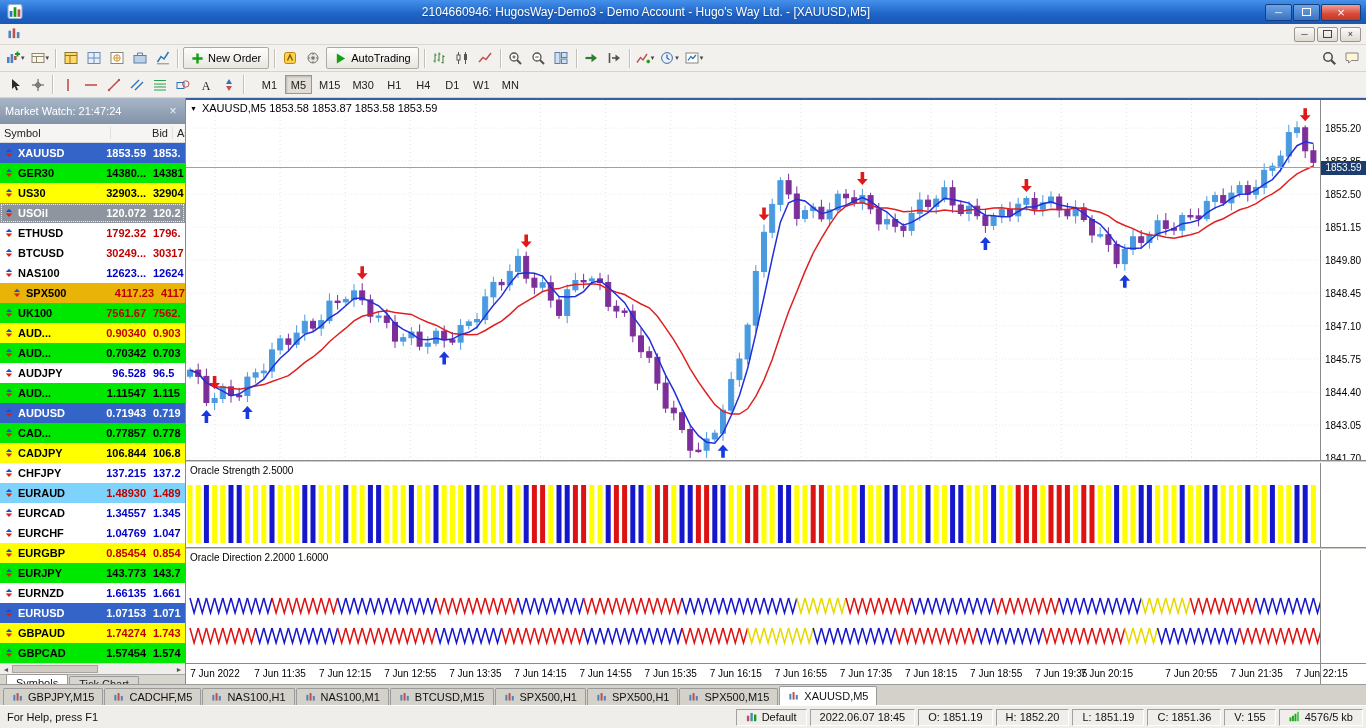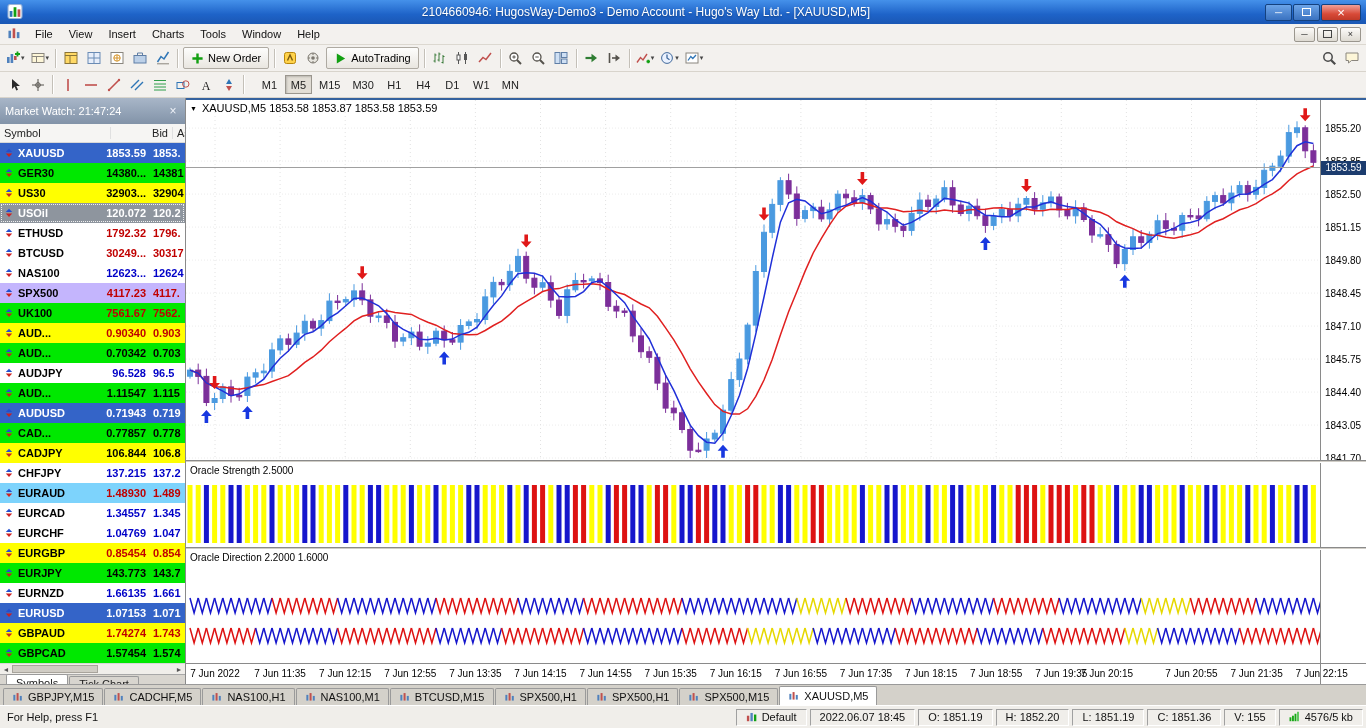--- a/index.html
+++ b/index.html
@@ -118,29 +118,20 @@
         <div class="win-btn close">×</div>
       </div>
   </div>
 
   <div class="menubar">
     <span id="child-icon-slot"><svg viewBox="0 0 14 14" width="15" height="13" class="child-icon">
           <rect x="0.5" y="4" width="2.8" height="8" fill="#4f81bd"></rect>
           <rect x="5" y="1.5" width="2.8" height="10.5" fill="#c0504d"></rect>
           <rect x="9.5" y="5.5" width="2.8" height="6.5" fill="#4f81bd"></rect>
         </svg></span>
-    <div class="menu-items">
-        <span class="menu-item">File</span>
-        <span class="menu-item">View</span>
-        <span class="menu-item">Insert</span>
-        <span class="menu-item">Charts</span>
-        <span class="menu-item">Tools</span>
-        <span class="menu-item">Window</span>
-        <span class="menu-item">Help</span>
-      </div>
     <div class="child-controls">
         <div class="child-btn">─</div>
         <div class="child-btn">
           <span class="restore-g dark"></span>
         </div>
         <div class="child-btn">×</div>
       </div>
   </div>
 
   <div class="toolbar" id="toolbar-main">
@@ -468,21 +459,21 @@
             <div class="c-sym">
               <svg viewBox="0 0 14 14" width="10" height="10">
                 <path d="M2.5 5.6L7 1l4.5 4.6z" fill="#2050d0"></path>
                 <path d="M2.5 7.6h9L7 12.6z" fill="#d02020"></path>
               </svg>
               <span style="color: rgb(0, 0, 0);">NAS100</span>
             </div>
             <div class="c-bid" style="color: rgb(0, 0, 200);">12623...</div>
             <div class="c-ask" style="color: rgb(0, 0, 200);">12624</div>
           </div>
-          <div class="mw-row" style="background: #c4b5fd;">
+          <div class="mw-row" style="background: #eab308; padding-left: 8px;">
             <div class="c-sym">
               <svg viewBox="0 0 14 14" width="10" height="10">
                 <path d="M2.5 5.6L7 1l4.5 4.6z" fill="#2050d0"></path>
                 <path d="M2.5 7.6h9L7 12.6z" fill="#d02020"></path>
               </svg>
               <span style="color: rgb(0, 0, 0);">SPX500</span>
             </div>
             <div class="c-bid" style="color: rgb(192, 0, 0);">4117.23</div>
             <div class="c-ask" style="color: rgb(192, 0, 0);">4117.</div>
           </div>

